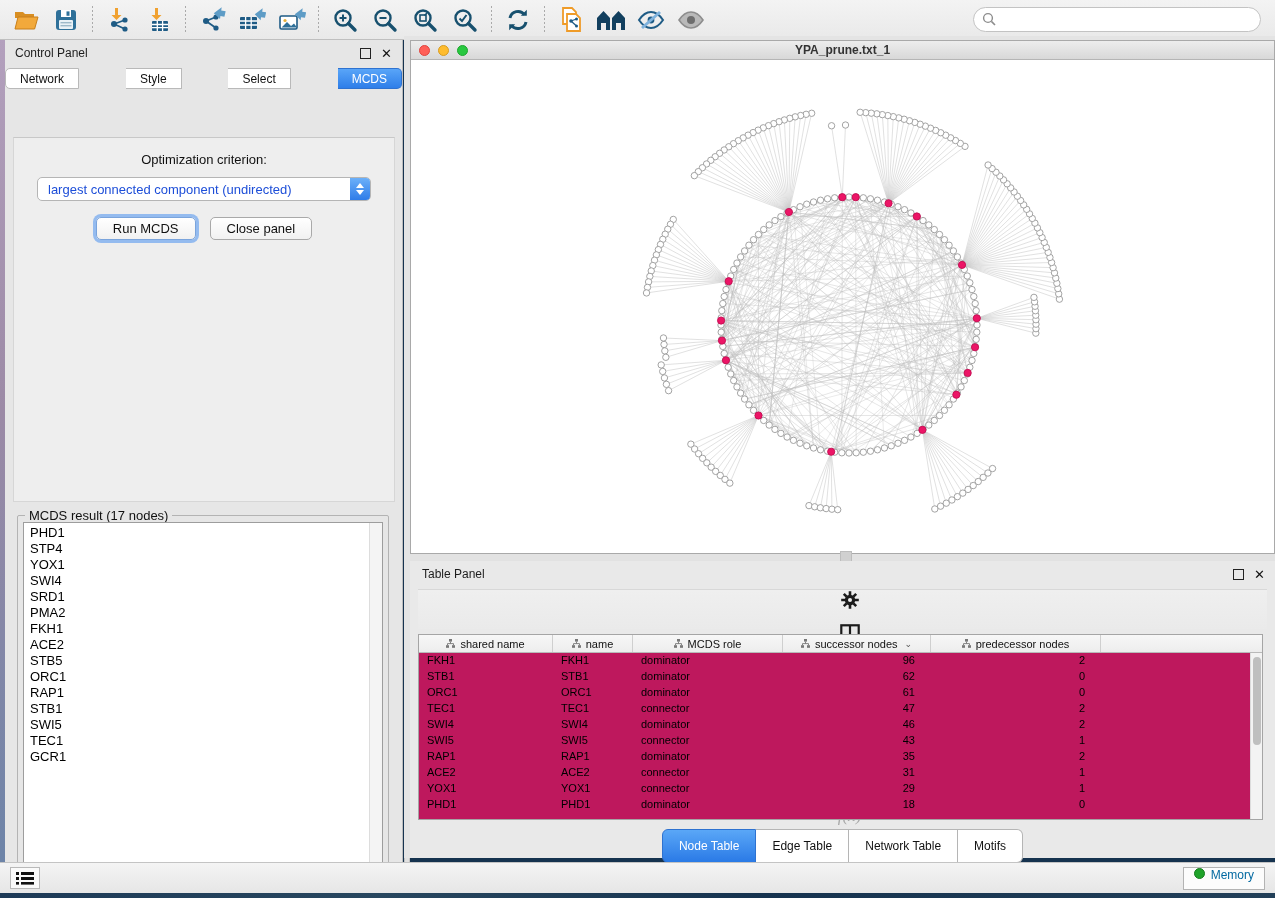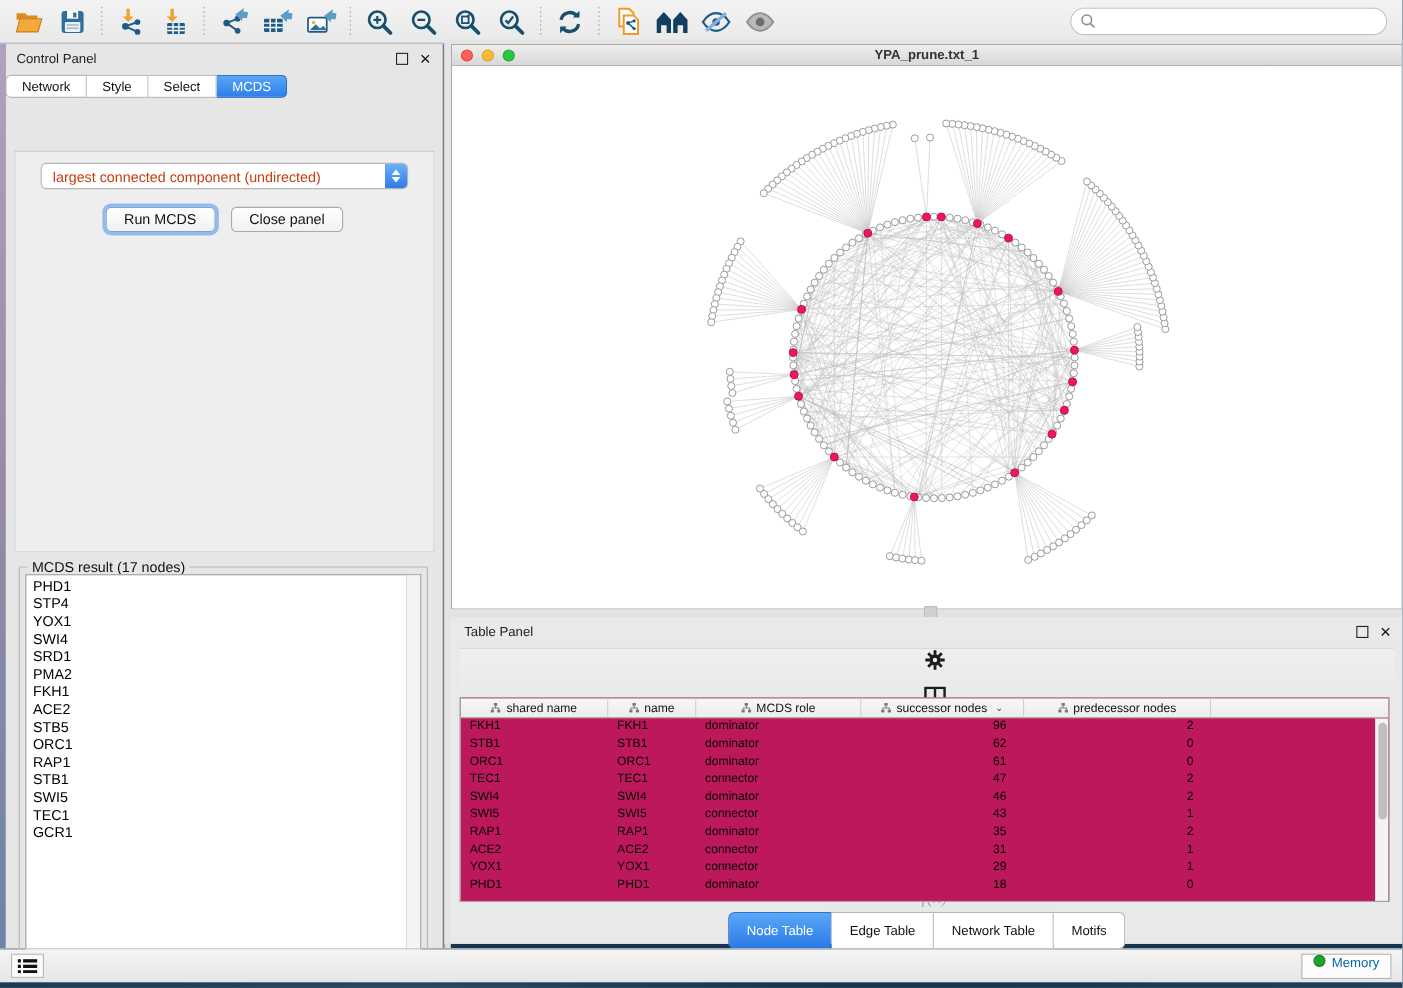--- a/index.html
+++ b/index.html
@@ -28,33 +28,33 @@
 
   
   .control-panel { position:absolute; left:5px; top:40px; width:398px; height:822px;
     background:#e6e6e6; border-right:1px solid #bcbcbc; }
   .cp-header { height:26px; display:flex; align-items:center; padding:0 10px; }
   .panel-title { font-size:12px; color:#1d1d1d; }
   .panel-winbtns { margin-left:auto; display:flex; gap:10px; align-items:center; }
   .float-btn { width:11px; height:11px; border:1.5px solid #222; background:transparent; }
   .close-x { font-size:13px; font-weight:bold; color:#111; line-height:11px; }
 
-  .seg-tabs { display:flex; justify-content:flex-start; margin-top:2px; }
+  .seg-tabs { display:flex; justify-content:space-between; margin-top:2px; }
   .seg { height:21px; padding:0 14px; display:flex; align-items:center; font-size:12px;
     background:#fff; border:1px solid #b9b9b9; border-left:none; color:#111; }
   .seg:first-child { border-left:1px solid #b9b9b9; border-radius:5px 0 0 5px; }
   .seg:last-child { border-radius:0 5px 5px 0; }
   .seg.selected { background:linear-gradient(#59a5f8,#2e7ee9); color:#fff; border-color:#2e72d0; }
 
   .cp-inner { position:absolute; left:8px; top:97px; width:382px; height:365px;
     background:#eeeeee; border:1px solid #d6d6d6; border-top-color:#c8c8c8; }
   .opt-label { text-align:center; font-size:13px; color:#111; margin-top:14px; }
   .dropdown { position:relative; margin:10px auto 0; width:334px; height:24px; background:#fff;
     border:1px solid #b5b5b5; border-radius:5px; display:flex; align-items:center; }
-  .dd-text { font-size:13px; color:#c2410c; padding-left:10px; flex:1;
+  .dd-text { font-size:13px; color:#1d4ed8; padding-left:10px; flex:1;
     white-space:nowrap; overflow:hidden; }
   .dd-cap { width:20px; height:22px; margin-right:0; border-radius:0 4px 4px 0;
     background:linear-gradient(#6cb0f9,#2f7ce8); display:flex; flex-direction:column;
     align-items:center; justify-content:center; gap:2px; }
   .dd-up { width:0; height:0; border-left:4px solid transparent; border-right:4px solid transparent;
     border-bottom:5px solid #fff; }
   .dd-down { width:0; height:0; border-left:4px solid transparent; border-right:4px solid transparent;
     border-top:5px solid #fff; }
   .btn-row { display:flex; justify-content:center; gap:14px; margin-top:16px; }
   .mac-btn { height:23px; padding:0 16px; background:linear-gradient(#ffffff,#f1f1f1);
@@ -333,20 +333,21 @@
       <span class="close-x">✕</span>
     </span>
   </div>
   <div class="seg-tabs" id="cp-tabs">
       <div class="seg">Network</div>
       <div class="seg">Style</div>
       <div class="seg">Select</div>
       <div class="seg selected">MCDS</div>
     </div>
   <div class="cp-inner">
+    <div class="opt-label">Optimization criterion:</div>
     <div class="dropdown">
       <span class="dd-text">largest connected component (undirected)</span>
       <span class="dd-cap">
           <span class="dd-up"></span>
           <span class="dd-down"></span>
         </span>
     </div>
     <div class="btn-row">
       <button class="mac-btn focus-ring">Run MCDS</button>
       <button class="mac-btn">Close panel</button>

